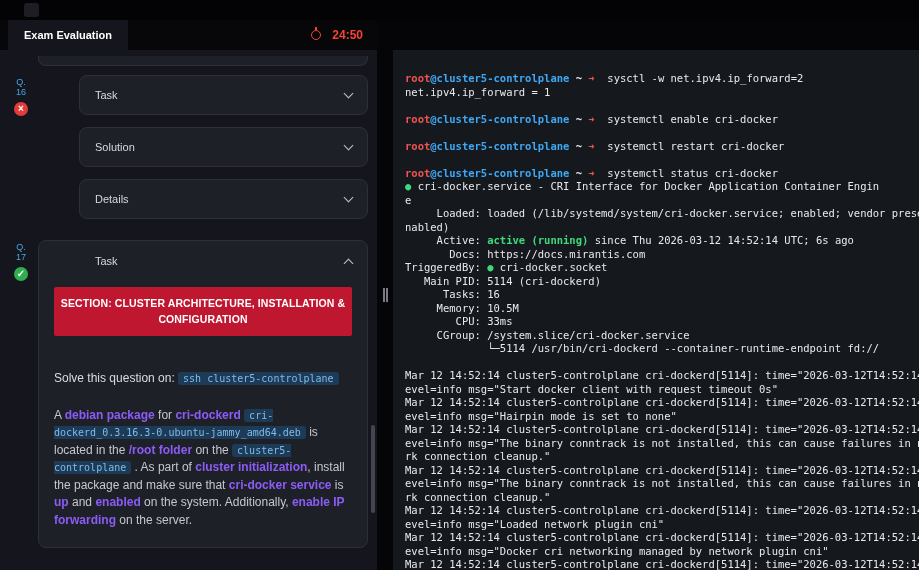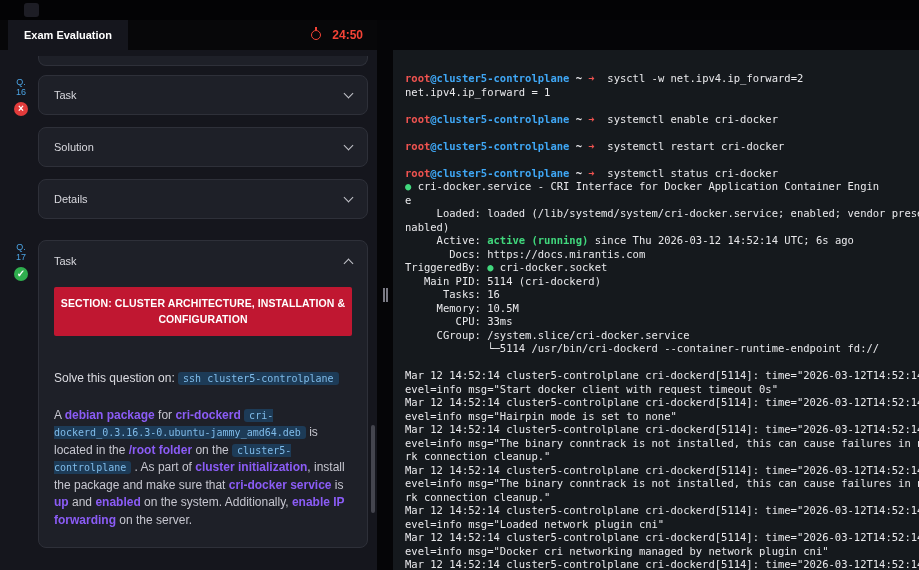--- a/index.html
+++ b/index.html
@@ -27,21 +27,21 @@
   .fragment { height:10px; border-top:none; border-radius:0 0 8px 8px; margin-bottom:9px; }
   .qblock { position:relative; }
   .qblock.q17 { margin-top:21px; }
   .qlabel { position:absolute; left:-28px; top:2px; width:22px; color:#4ba3e3; font-size:9px; line-height:10px; text-align:center; }
   .qlabel span { display:block; }
   .qstatus { position:absolute; left:-24px; top:27px; width:14px; height:14px; border-radius:50%;
              color:#fff; font-size:10px; font-weight:700; line-height:14px; text-align:center; }
   .qstatus.fail { background:#e23b3b; }
   .qstatus.pass { background:#2fae4e; }
   .acc { height:40px; display:flex; align-items:center; justify-content:space-between;
-         padding:0 15px; margin-bottom:12px; cursor:pointer; }
+         padding:0 15px; margin-bottom:12px; cursor:pointer;margin-left:41px; }
   .acc-label { color:#d8d8de; font-size:11px; }
   .chev { width:7px; height:7px; border-right:1.5px solid #c3c3ca; border-bottom:1.5px solid #c3c3ca; display:inline-block; }
   .chev.down { transform:rotate(45deg); margin-top:-3px; }
   .chev.up { transform:rotate(-135deg); margin-top:4px; }
   .chev.small { width:5px; height:5px; border-color:#9a9aa2; }
 
   .expanded { margin-bottom:0; padding-bottom:18px; }
   .expanded .acc { border:none; background:transparent; margin-bottom:0; }
   .acc-content { padding:0 15px; }
   .banner { background:#c01731; color:#ffffff; font-size:10.5px; font-weight:700; text-align:center;

